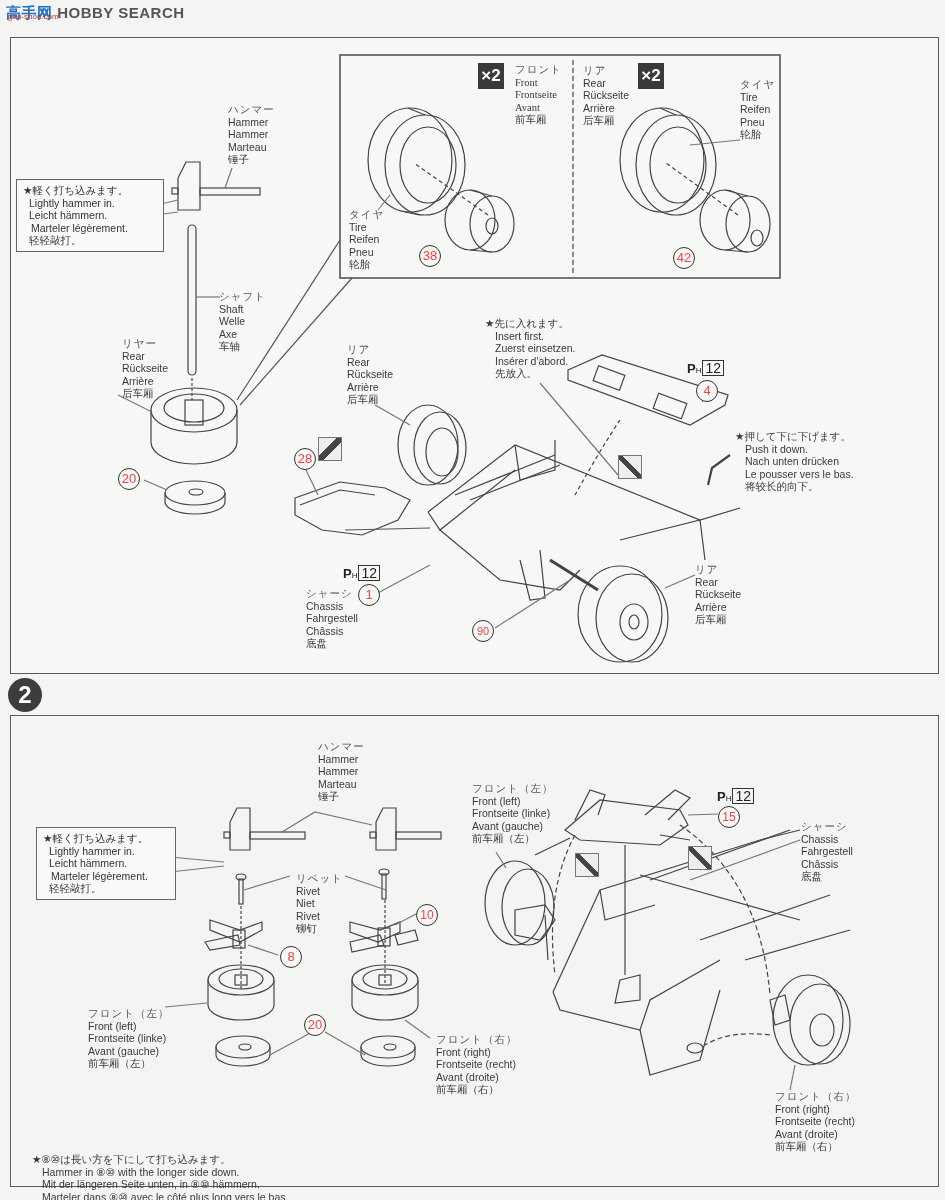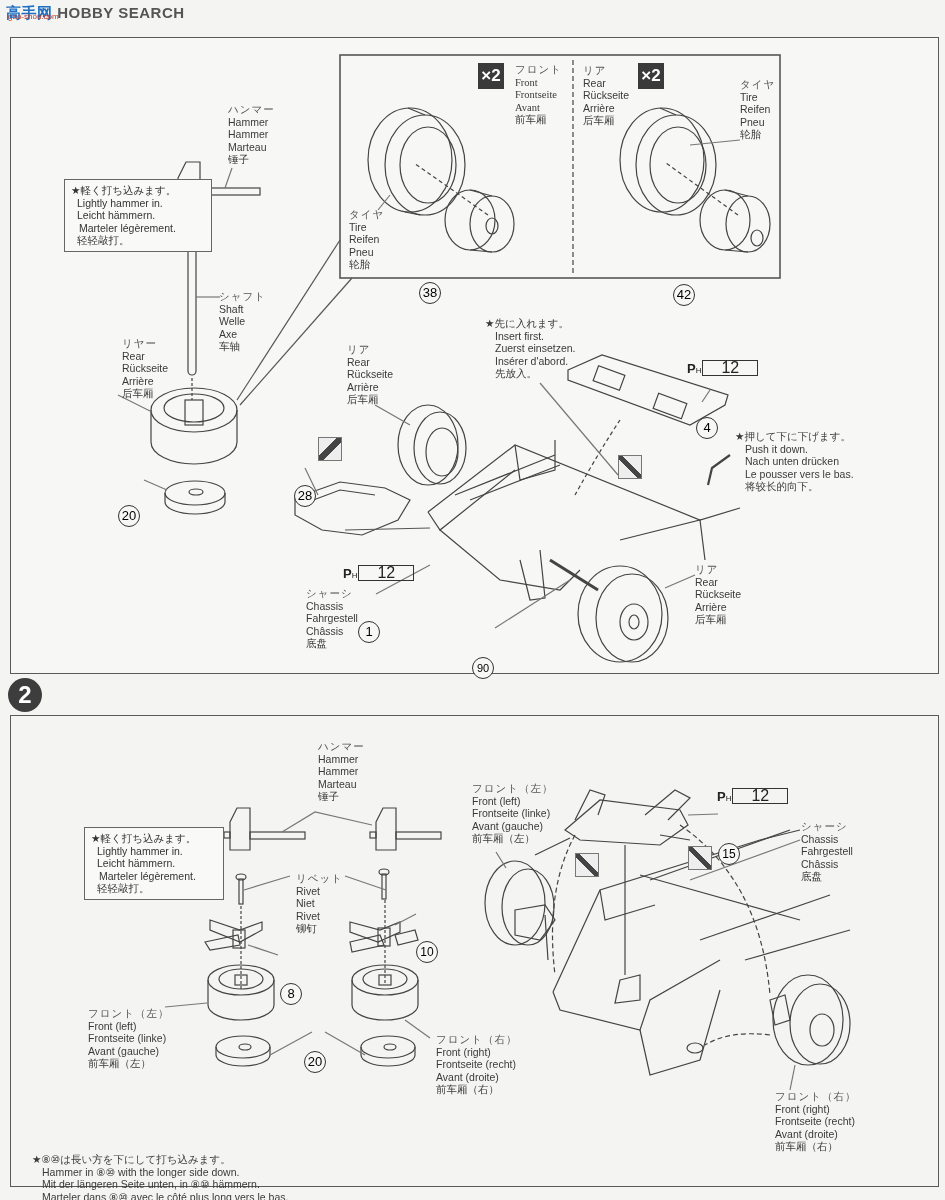--- a/index.html
+++ b/index.html
@@ -2,29 +2,29 @@
 <html><head>
 <meta charset="utf-8">
 <style>
   html,body{margin:0;padding:0;}
   body{width:945px;height:1200px;background:#f4f4f2;position:relative;overflow:hidden;
        font-family:"Liberation Sans","DejaVu Sans",sans-serif;color:#333;}
   .lbl{position:absolute;font-size:10.5px;line-height:12.6px;color:#3a3a3a;white-space:nowrap;}
   .lbl div{white-space:nowrap;}
   .jp{letter-spacing:1px;color:#555;}
   .panel{position:absolute;border:1.6px solid #5a5a5a;background:#f7f7f5;}
-  .callout{position:absolute;border:1px solid #666;background:#f9f9f7;font-size:10.5px;line-height:12.6px;padding:4px 6px;color:#333;margin-left:48px;}
+  .callout{position:absolute;border:1px solid #666;background:#f9f9f7;font-size:10.5px;line-height:12.6px;padding:4px 6px;color:#333;}
   .num{position:absolute;width:20px;height:20px;border:1.2px solid #333;border-radius:50%;
-       font-size:13px;line-height:20px;text-align:center;color:#000000;background:#f7f7f5;margin-top:37px;}
+       font-size:13px;line-height:20px;text-align:center;color:#ef4444;background:#f7f7f5;}
   .x2{position:absolute;width:26px;height:26px;background:#3a3a3a;color:#fff;font-weight:bold;
       font-size:17px;line-height:26px;text-align:center;}
   .ph{position:absolute;font-size:12px;color:#222;white-space:nowrap;}
   .ph .p{font-weight:bold;font-size:13px;}
   .ph .h{font-size:8px;}
-  .ph .box{display:inline-block;border:1px solid #333;padding:0 18px;font-size:16px;line-height:14px;margin-left:1px;}
+  .ph .box{display:inline-block;border:1px solid #333;padding:0 2px;font-size:14px;line-height:14px;margin-left:1px;}
   .step{position:absolute;width:34px;height:34px;border-radius:50%;background:#3d3d3d;color:#fff;
         font-weight:bold;font-size:24px;line-height:34px;text-align:center;}
   .logo{position:absolute;left:6px;top:4px;font-size:15px;font-weight:bold;color:#555;letter-spacing:0.5px;}
   .logo .cn{color:#1f6fc2;}
   .logo .url{position:absolute;left:2px;top:8px;font-size:8px;color:#c0392b;letter-spacing:0;font-weight:normal;}
   svg{position:absolute;left:0;top:0;}
   .icon-tool{position:absolute;width:22px;height:22px;border:1px solid #777;background:#eee;}
 </style>
 </head>
 <body>

